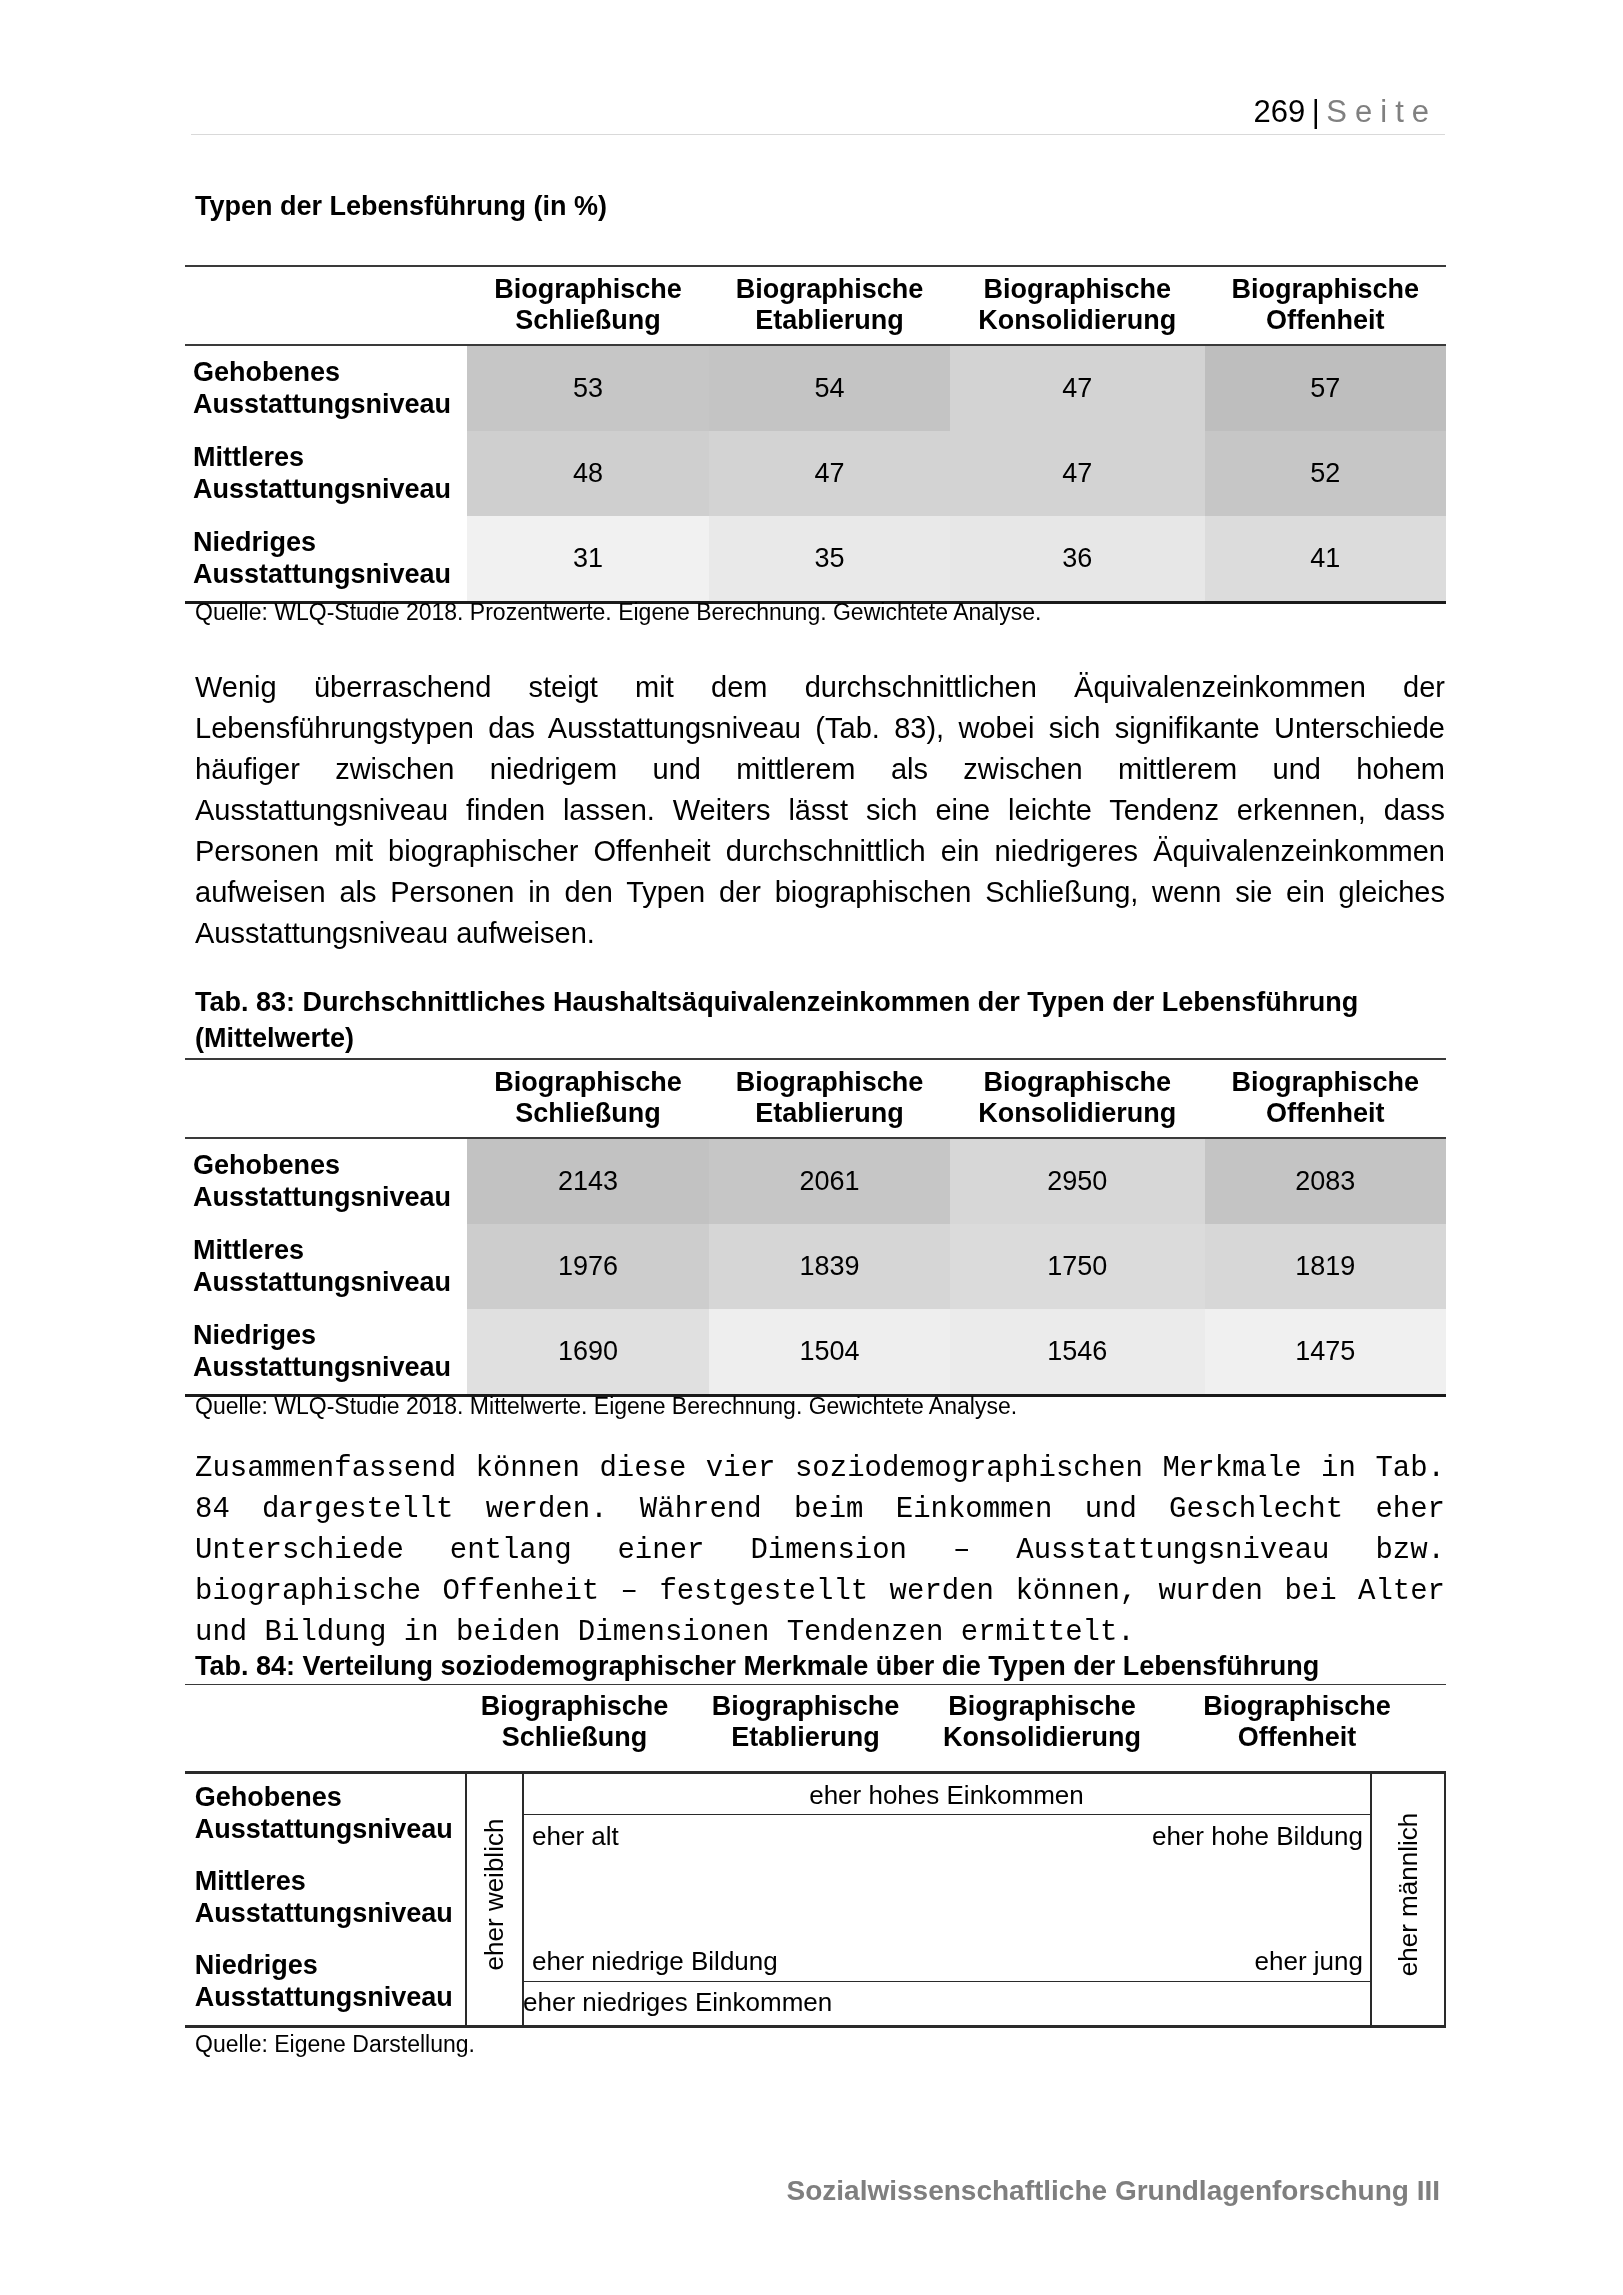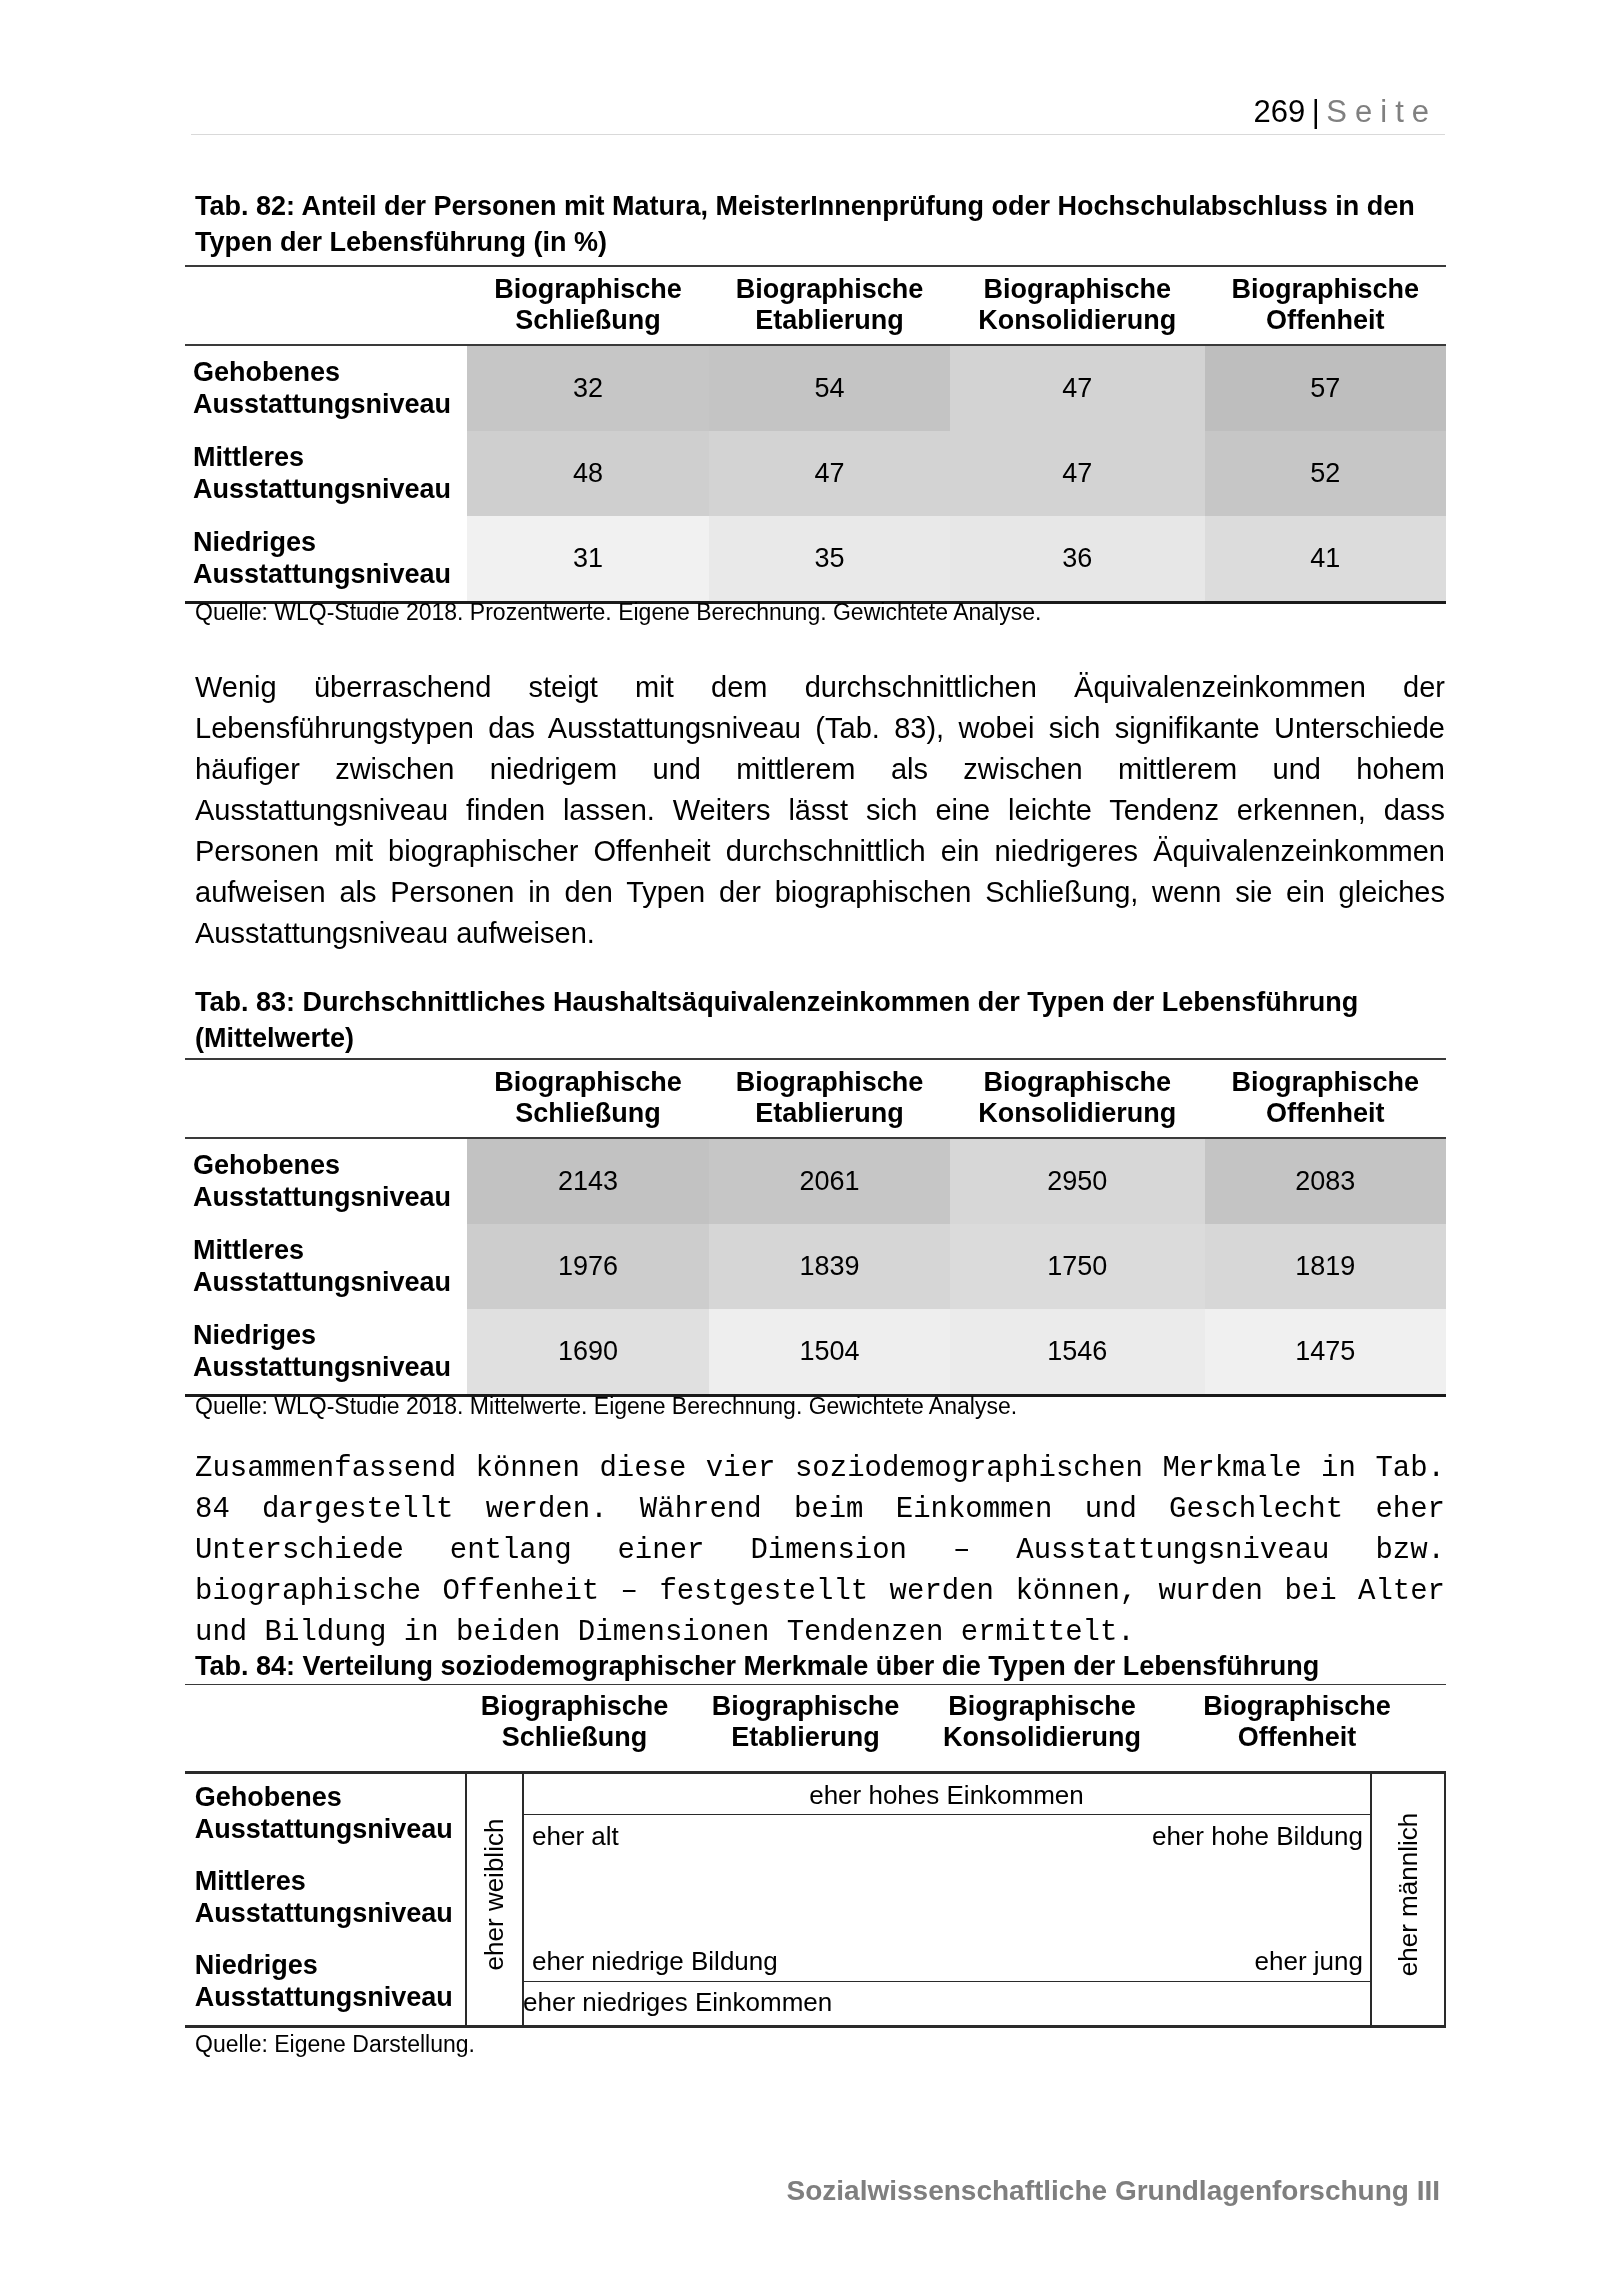--- a/index.html
+++ b/index.html
@@ -42,38 +42,37 @@
 </head>
 <body>
 
 <div class="header">
   <div class="pageinfo">
     <span class="pagenum">269</span><span class="sep">|</span><span class="seite">Seite</span>
   </div>
 </div>
 
 <div class="caption" style="top:188px;">
-  <div>Tab. 82: Anteil der Personen mit Matura, MeisterInnenprüfung oder Hochschulabschluss in den</div>
   <div>Typen der Lebensführung (in %)</div>
 </div>
 
 <table class="data" id="t82" style="top:265px;">
   <thead>
     <tr>
       <th class="stub"></th>
       <th><span>Biographische</span><br><span>Schließung</span></th>
       <th><span>Biographische</span><br><span>Etablierung</span></th>
       <th><span>Biographische</span><br><span>Konsolidierung</span></th>
       <th><span>Biographische</span><br><span>Offenheit</span></th>
     </tr>
   </thead>
   <tbody>
     <tr>
       <td class="rowhead"><span>Gehobenes</span><br><span>Ausstattungsniveau</span></td>
-      <td class="val" style="background: rgb(198, 198, 198);">32</td>
+      <td class="val" style="background: rgb(198, 198, 198);">53</td>
       <td class="val" style="background: rgb(196, 196, 196);">54</td>
       <td class="val" style="background: rgb(211, 211, 211);">47</td>
       <td class="val" style="background: rgb(190, 190, 190);">57</td>
     </tr>
     <tr>
       <td class="rowhead"><span>Mittleres</span><br><span>Ausstattungsniveau</span></td>
       <td class="val" style="background: rgb(207, 207, 207);">48</td>
       <td class="val" style="background: rgb(211, 211, 211);">47</td>
       <td class="val" style="background: rgb(211, 211, 211);">47</td>
       <td class="val" style="background: rgb(198, 198, 198);">52</td>

